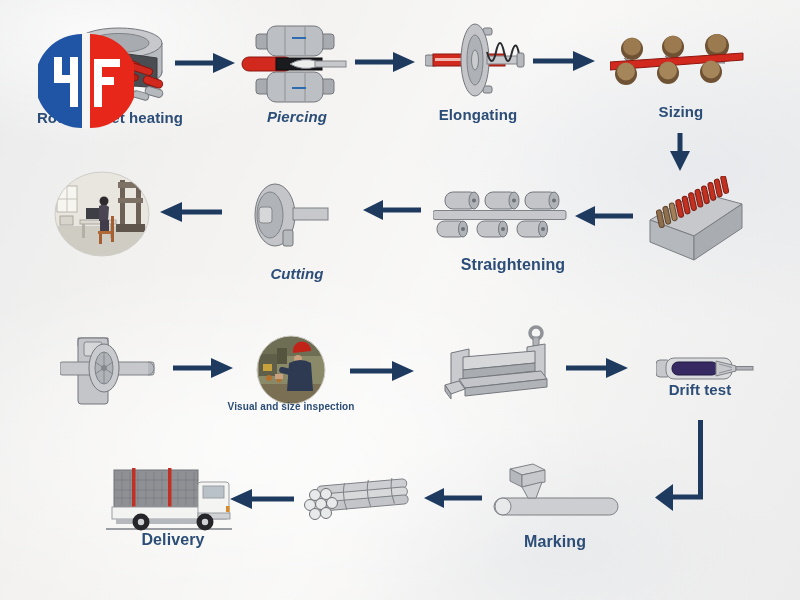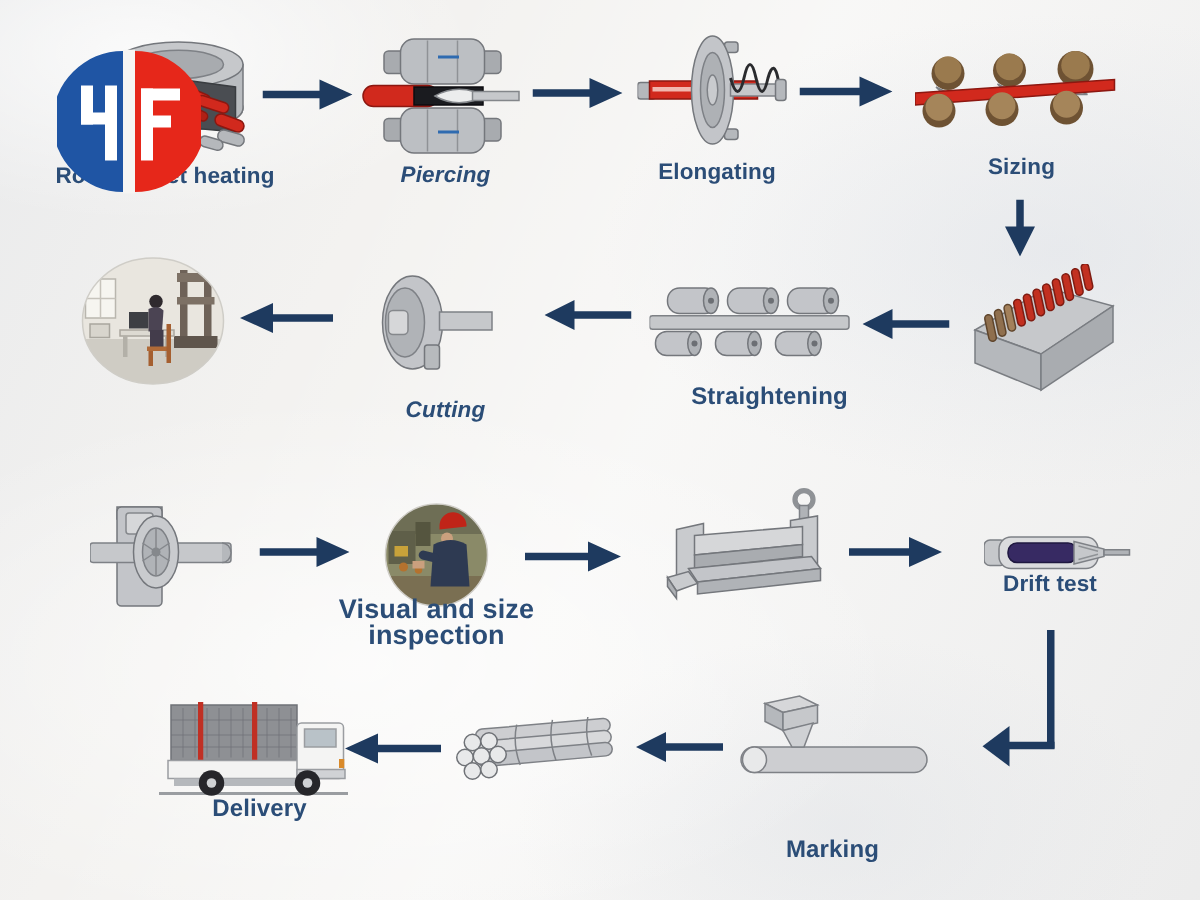--- a/index.html
+++ b/index.html
@@ -30,21 +30,21 @@
     color:var(--label-color);
     font-weight:700;
     font-size:15px;
     text-align:center;
     line-height:17px;
     white-space:pre-line;
     letter-spacing:.1px;
   }
   .arrow{position:absolute;}
   .arrow-shape{fill:var(--arrow-color);}
-  .fs14{font-size:18px;}
+  .fs14{font-size:10px;}
   .fs16{font-size:16px;}
   .fs17{font-size:17px;}
   .fs20{font-size:20px;}
 </style>
 </head>
 <body>
 
 <div id="stage">
 
   <svg class="step-icon" style="left:73px;top:26px;" width="92" height="80" viewBox="0 0 92 80">
@@ -338,21 +338,21 @@
 
   <svg class="step-icon" style="left:492px;top:462px;" width="130" height="56" viewBox="0 0 130 56">
     <rect x="2" y="36" width="124" height="17" rx="8.5" fill="#cdced1" stroke="#7e8186"></rect>
     <ellipse cx="11" cy="44.5" rx="8" ry="8.5" fill="#e8e9ea" stroke="#7e8186"></ellipse>
     <polygon points="18,7 41,2 53,8 30,13" fill="#d6d7d9" stroke="#7e8186"></polygon>
     <polygon points="18,7 30,13 30,25 18,19" fill="#b5b8bc" stroke="#7e8186"></polygon>
     <polygon points="30,13 53,8 53,20 30,25" fill="#c6c8cb" stroke="#7e8186"></polygon>
     <polygon points="30,25 50,20 44,36 36,36" fill="#cfd1d4" stroke="#7e8186"></polygon>
   </svg>
 
-  <div class="step-label fs16" style="left:485px;top:533px;width:140px;margin-top:25px;">Marking</div>
+  <div class="step-label fs16" style="left:485px;top:533px;width:140px;">Marking</div>
 
   <svg class="arrow" style="left:424px;top:486px;" width="58" height="24" viewBox="0 0 58 24">
     <polygon class="arrow-shape" points="58,9.5 20,9.5 20,2 0,12 20,22 20,14.5 58,14.5"></polygon>
   </svg>
 
   <svg class="step-icon" style="left:302px;top:478px;" width="110" height="45" viewBox="0 0 110 45">
     <g transform="rotate(-5 55 22)">
       <rect x="16" y="5" width="90" height="9" rx="4.5" fill="#cdced1" stroke="#7e8186"></rect>
       <rect x="14" y="13" width="92" height="9" rx="4.5" fill="#d8d9db" stroke="#7e8186"></rect>
       <rect x="16" y="21" width="90" height="9" rx="4.5" fill="#c3c5c9" stroke="#7e8186"></rect>

